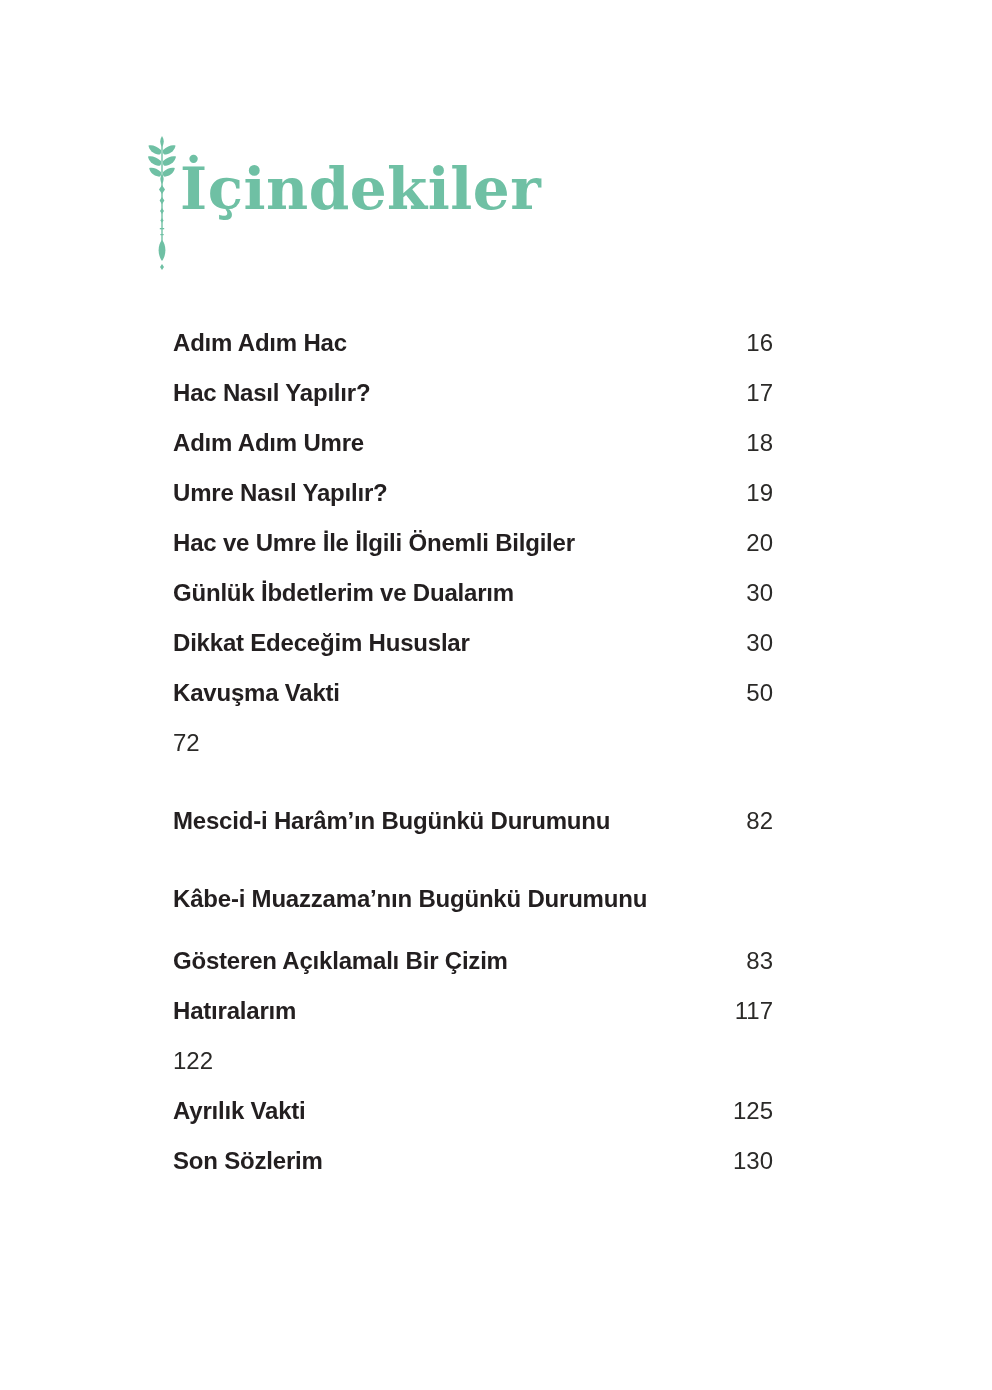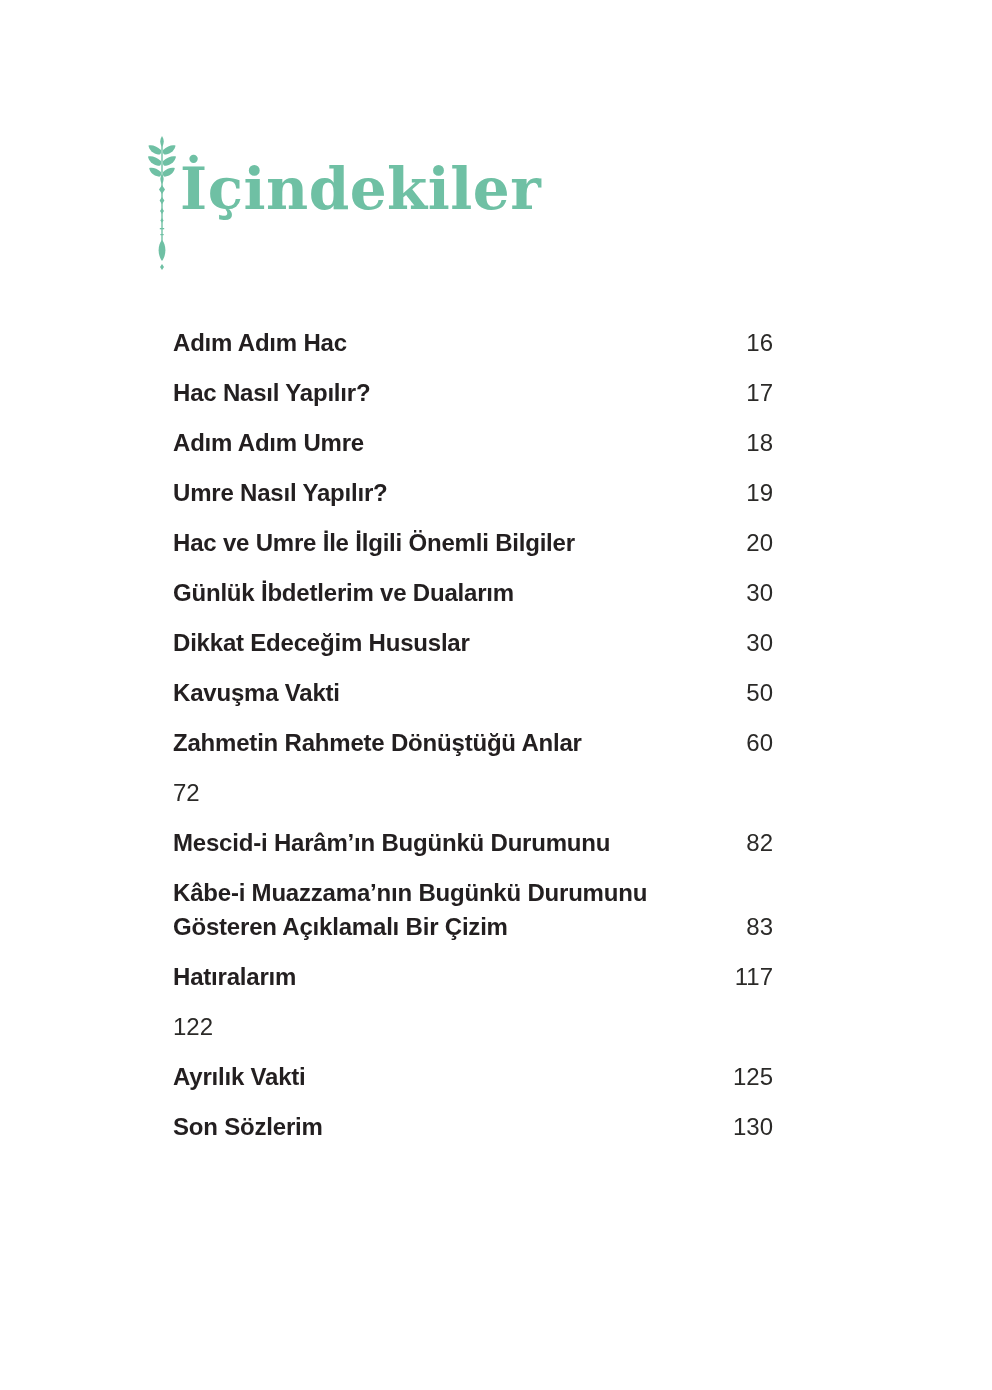--- a/index.html
+++ b/index.html
@@ -53,21 +53,21 @@
     align-items: flex-end;
     margin-bottom: 16px;
   }
   .toc-title {
     font-weight: 700;
     font-size: 24px;
     line-height: 34px;
     color: #231f20;
     letter-spacing: -0.2px;
   }
-  .toc-title .line { display: block; }
+  .toc-title .line { display: block; margin-top: 28px; }
   .toc-page {
     font-weight: 400;
     font-size: 24px;
     line-height: 34px;
     color: #2b2a28;
     text-align: right;
     white-space: nowrap;
   }
 </style>
 </head>
@@ -141,24 +141,20 @@
     <div class="toc-row">
       <span class="toc-title">Dikkat Edeceğim Hususlar</span>
       <span class="toc-page">30</span>
     </div>
 
     <div class="toc-row">
       <span class="toc-title">Kavuşma Vakti</span>
       <span class="toc-page">50</span>
     </div>
 
-    <div class="toc-row">
-      <span class="toc-title">Zahmetin Rahmete Dönüştüğü Anlar</span>
-      <span class="toc-page">60</span>
-    </div>
 
     <div class="toc-row">
       <span class="toc-page">72</span>
     </div>
 
     <div class="toc-row">
       <span class="toc-title">
         <span class="line">Mescid-i Harâm’ın Bugünkü Durumunu</span>
       </span>
       <span class="toc-page">82</span>

